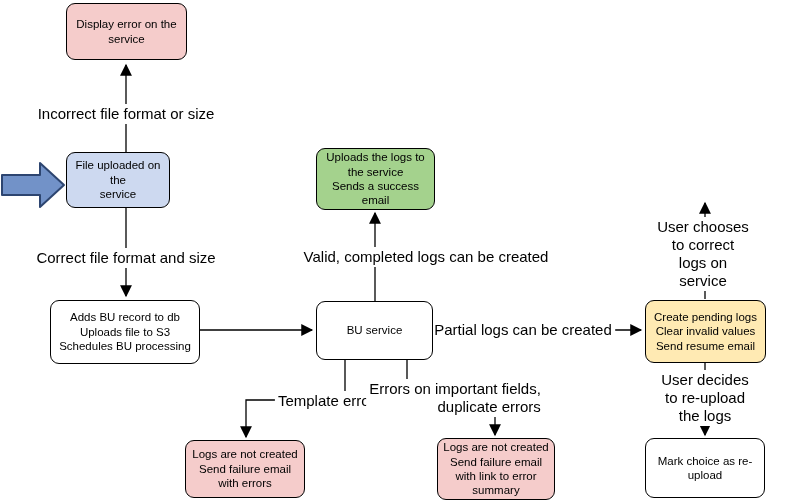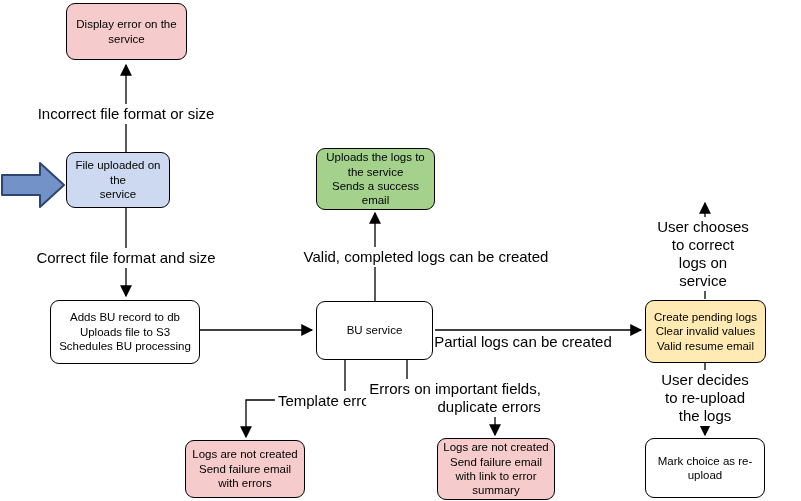--- a/index.html
+++ b/index.html
@@ -39,21 +39,21 @@
   #n-create-pending{left:645px;top:300px;width:121px;height:63px;}
   #n-unpend-logs   {left:645px;top:142px;width:120px;height:58px;}
   #n-mark-reupload {left:645px;top:438px;width:120px;height:60px;}
   #n-logs-template {left:185px;top:440px;width:120px;height:58px;}
   #n-logs-fields   {left:437px;top:438px;width:118px;height:62px;}
 
   
   #l-incorrect     {left:126px;top:114px;}
   #l-correct       {left:126px;top:258px;}
   #l-valid         {left:389px;top:257px;margin-left:37px;}
-  #l-partial       {left:523px;top:330px;margin-top:12px;}
+  #l-partial       {left:523px;top:330px;}
   #l-user-corrects {left:703px;top:254px;}
   #l-user-reuploads{left:705px;top:398px;}
   #l-template      {left:330px;top:401px;}
   #l-field-errors  {left:455px;top:398px;text-align:right;}
 </style>
 </head>
 <body>
 
 <div class="canvas">
 
@@ -94,21 +94,21 @@
   <div class="node" id="n-adds-bu">Adds BU record to db
 Uploads file to S3
 Schedules BU processing</div>
   <div class="node" id="n-bu-service">BU service</div>
   <div class="node green" id="n-uploads-logs">Uploads the logs to
 the service
 Sends a success
 email</div>
   <div class="node yellow" id="n-create-pending">Create pending logs
 Clear invalid values
-Valid resume email</div>
+Send resume email</div>
   <div class="node" id="n-mark-reupload">Mark choice as re-
 upload</div>
   <div class="node pink" id="n-logs-template">Logs are not created
 Send failure email
 with errors</div>
   <div class="node pink" id="n-logs-fields">Logs are not created
 Send failure email
 with link to error
 summary</div>
 

